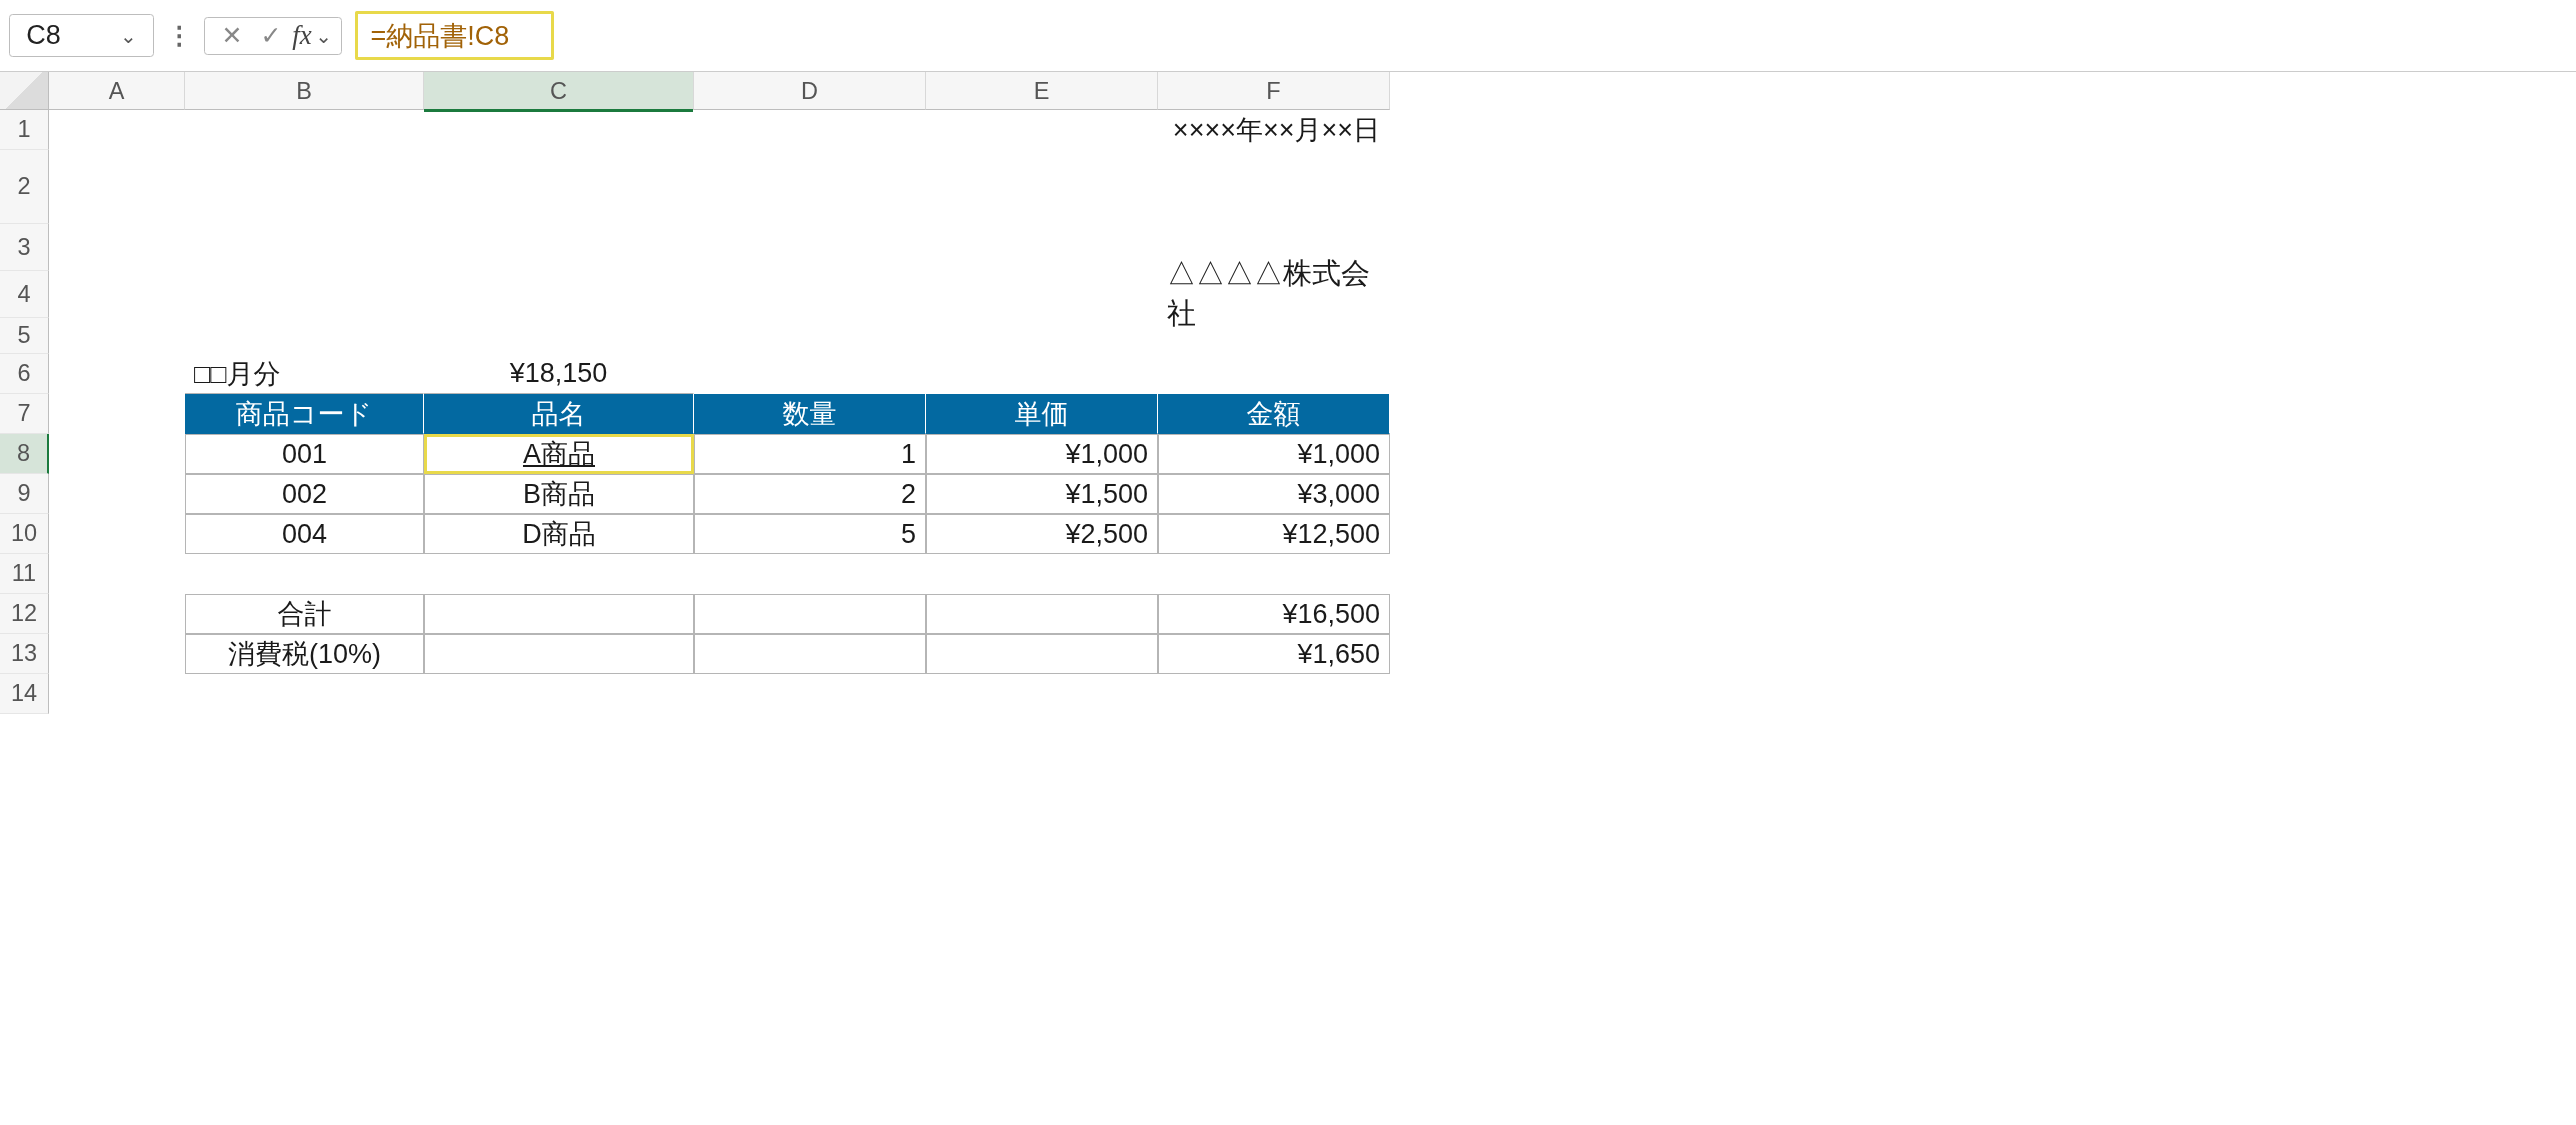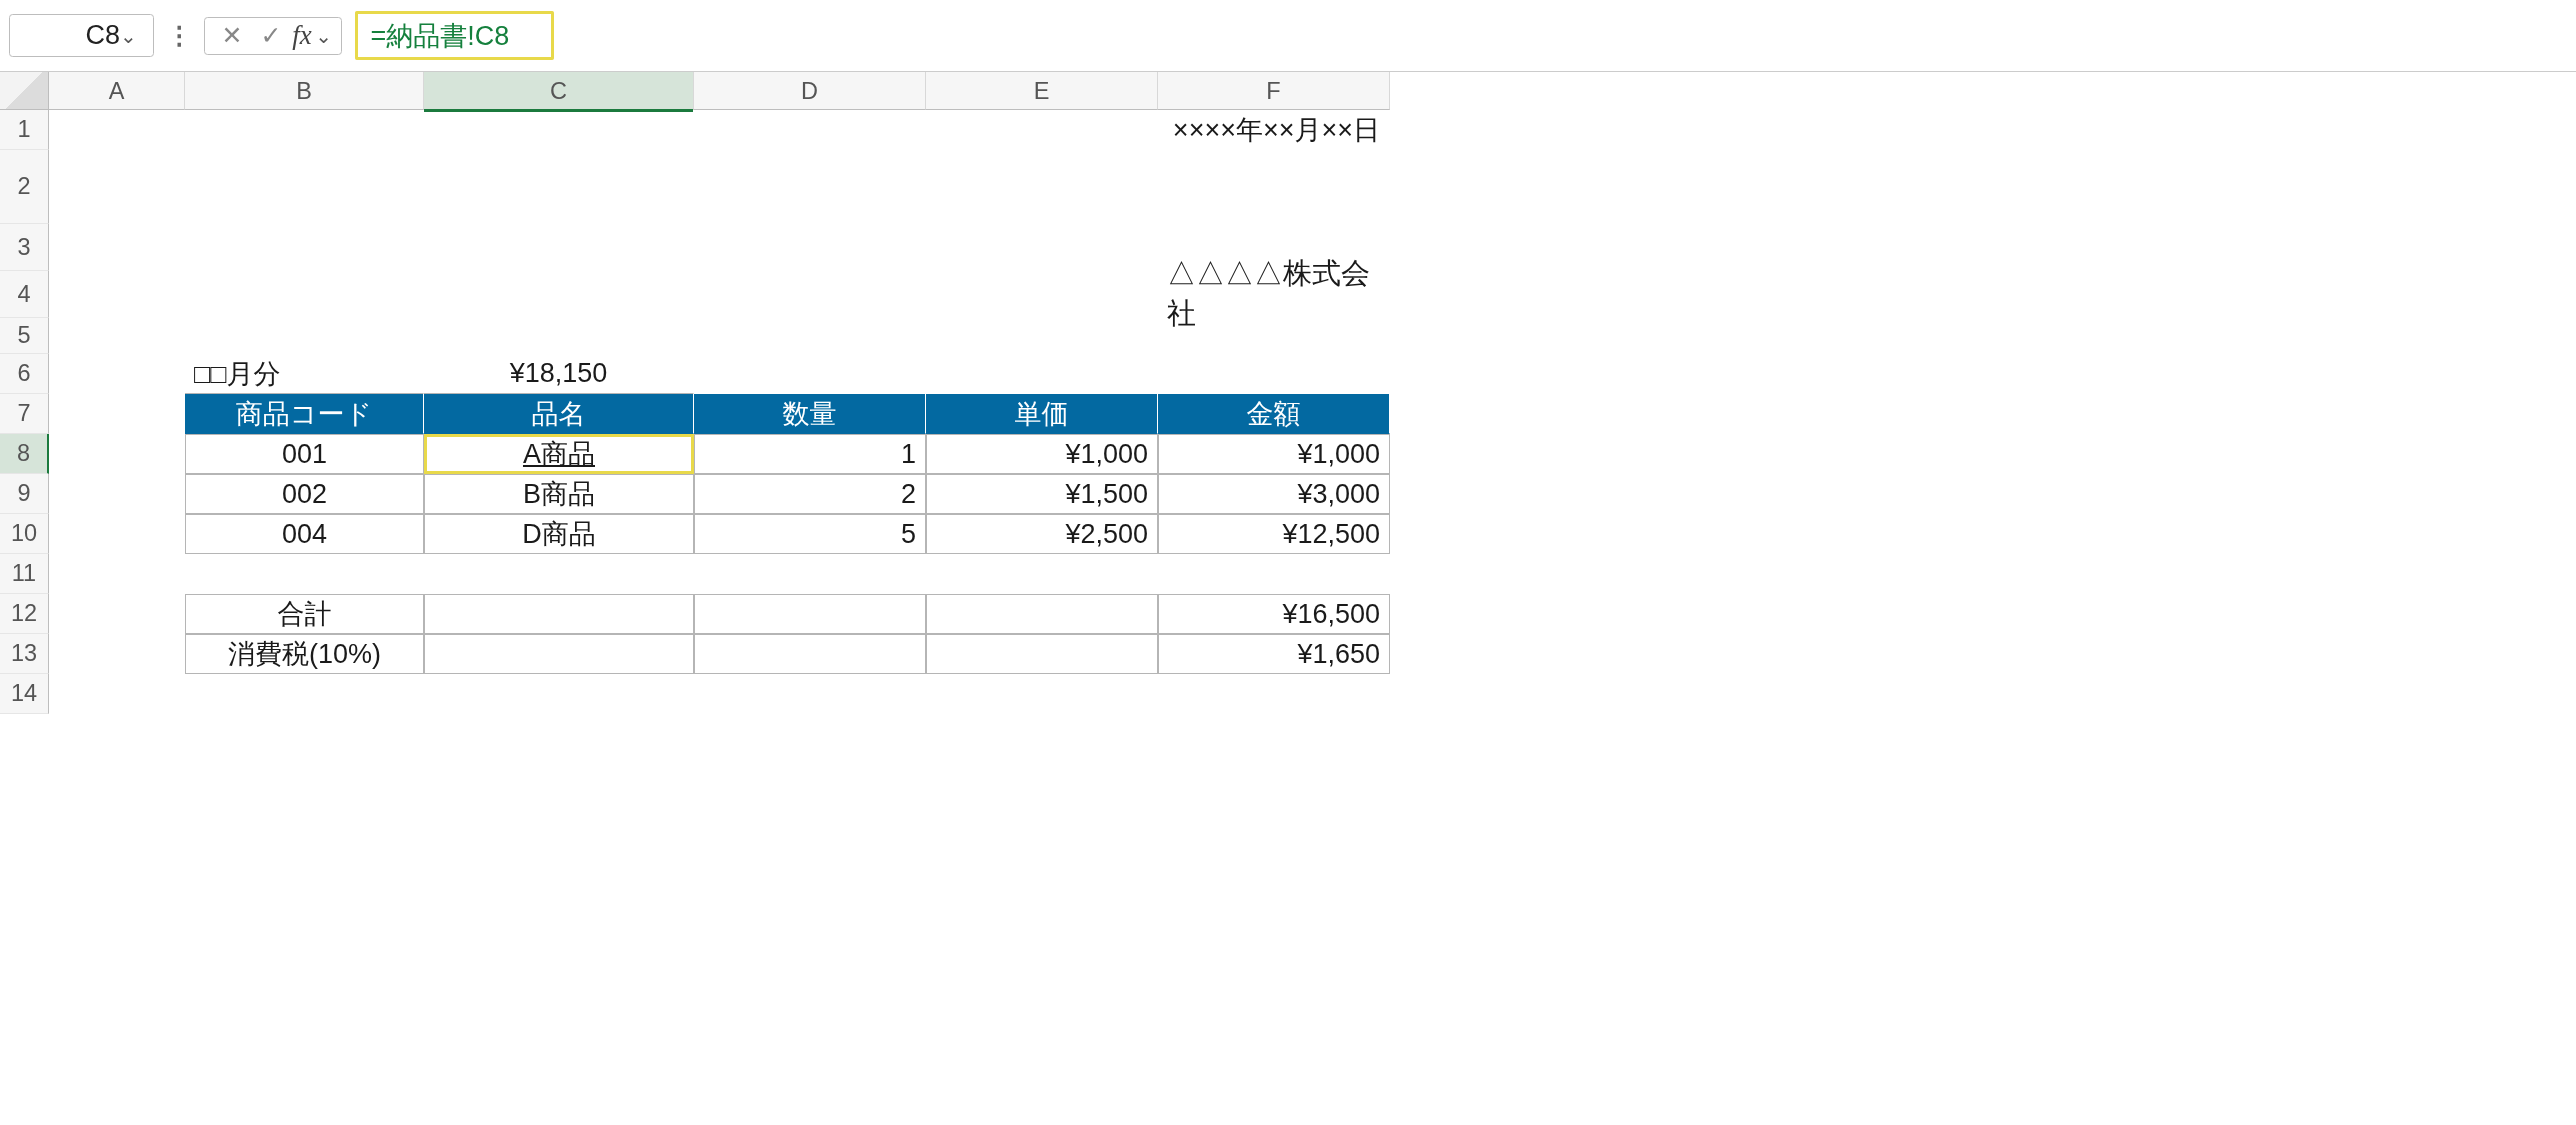--- a/index.html
+++ b/index.html
@@ -15,22 +15,23 @@
       gap: 12.7px;
       border-bottom: 0.9px solid #ccc;
     }
     .name-box {
       border: 0.9px solid #bdbdbd;
       border-radius: 3.6px;
       padding: 5.4px 16.3px;
       min-width: 145px;
       display: flex;
       align-items: center;
-      justify-content: flex-end;
+      justify-content: space-between;
       background: #fff;
+      gap: 32px;
     }
     .name-box-text {
       font-size: 27px;
       color: #222;
     }
     .chev { font-size: 20px; color: #555; }
     .sep { font-size: 25px; color: #666; font-weight: bold; }
     .fx-group {
       border: 0.9px solid #bdbdbd;
       border-radius: 3.6px;
@@ -45,21 +46,21 @@
       color: #888;
       padding: 1.8px 7.2px;
       font-style: normal;
     }
     .fx-fn { font-style: italic; font-family: "Times New Roman", serif; color: #444; font-size: 27px; }
     .formula-box {
       border: 3.6px solid #e8d94a;
       border-radius: 1.8px;
       padding: 3.6px 12.7px;
       font-size: 27px;
-      color: #15803d;
+      color: #a16207;
       background: #fff;
       min-width: 199px;
     }
     .sheet-wrap { position: relative; }
     .corner {
       position: absolute;
       left: 0; top: 0;
       width: 49px; height: 38px;
       border-right: 0.9px solid #bdbdbd;
       border-bottom: 0.9px solid #bdbdbd;

